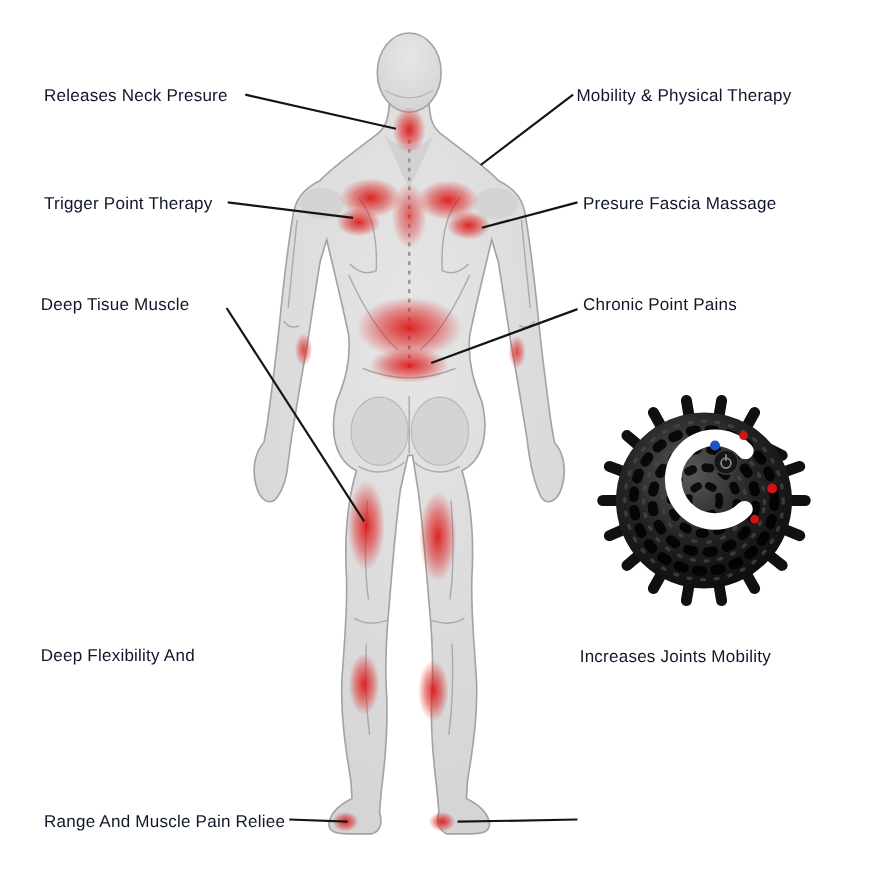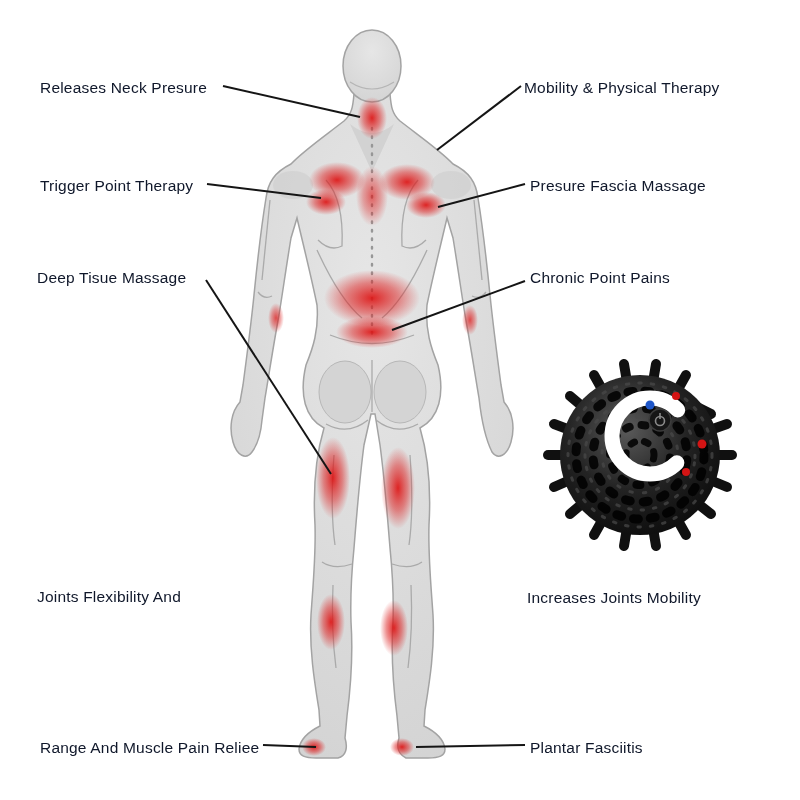--- a/index.html
+++ b/index.html
@@ -182,21 +182,20 @@
       <line x1="525" y1="281" x2="392" y2="330"></line>
       <line x1="263" y1="745" x2="316" y2="747"></line>
       <line x1="525" y1="745" x2="416" y2="747"></line>
     </g>
   </svg>
 
   <div class="label" style="left:40px;top:76px">Releases Neck Presure</div>
   <div class="label" style="left:524px;top:76px">Mobility &amp; Physical Therapy</div>
   <div class="label" style="left:40px;top:174px">Trigger Point Therapy</div>
   <div class="label" style="left:530px;top:174px">Presure Fascia Massage</div>
-  <div class="label" style="left:37px;top:266px">Deep Tisue Massage</div>
+  <div class="label" style="left:37px;top:266px">Deep Tisue Muscle</div>
   <div class="label" style="left:530px;top:266px">Chronic Point Pains</div>
   <div class="label" style="left:37px;top:585px">
-    <span style="display:block">Joints Flexibility And</span>
+    <span style="display:block">Deep Flexibility And</span>
   </div>
   <div class="label" style="left:527px;top:586px">Increases Joints Mobility</div>
   <div class="label" style="left:40px;top:736px">Range And Muscle Pain Reliee</div>
-  <div class="label" style="left:530px;top:736px">Plantar Fasciitis</div>
 </div>
 
 </body></html>

